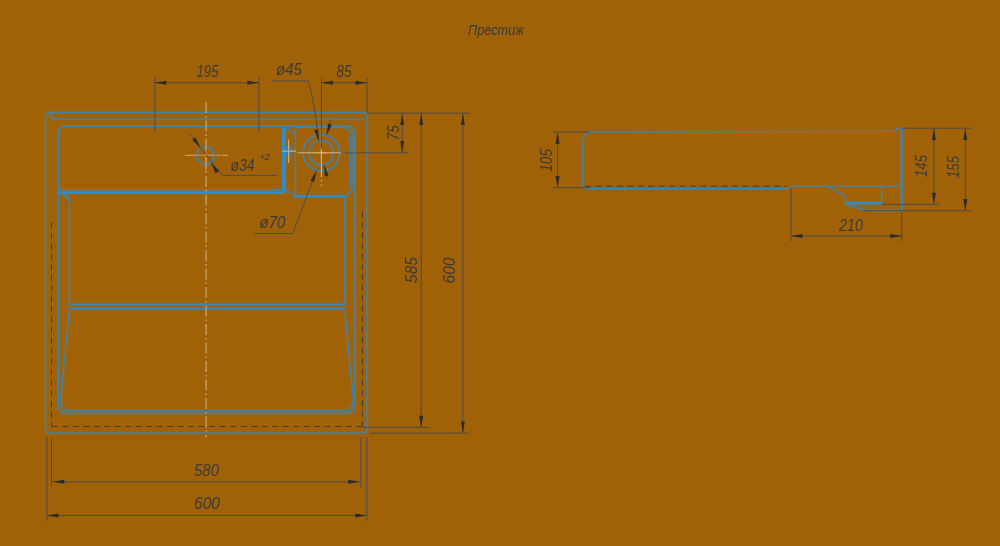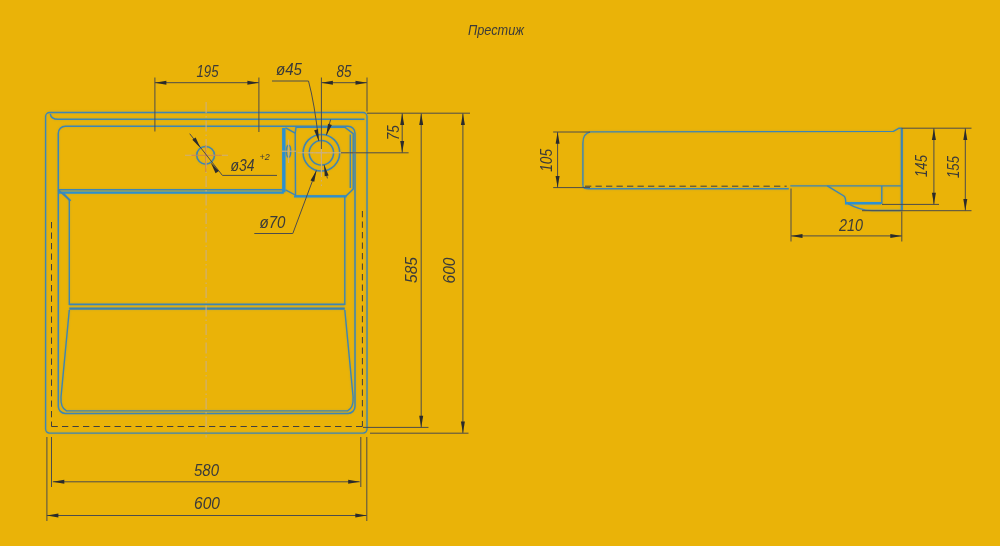--- a/index.html
+++ b/index.html
@@ -1,16 +1,16 @@
 <!DOCTYPE html>
 <html><head>
 <meta charset="utf-8">
 <style>
   html,body{margin:0;padding:0;background:#fcfcfc;}
-  .wrap{width:1000px;height:546px;position:relative;background:#eab308;overflow:hidden;}
+  .wrap{width:1000px;height:546px;position:relative;background:#a16207;overflow:hidden;}
   svg{position:absolute;top:0;left:0;}
   text{font-family:"Liberation Sans",sans-serif;font-style:italic;fill:#3a3a3a;}
 </style>
 </head>
 <body>
 <div class="wrap">
 <svg width="1000" height="546" viewBox="0 0 1000 546">
 <defs>
         <filter id="soft" x="-5%" y="-5%" width="110%" height="110%">
           <feGaussianBlur stdDeviation="1.0"></feGaussianBlur>

